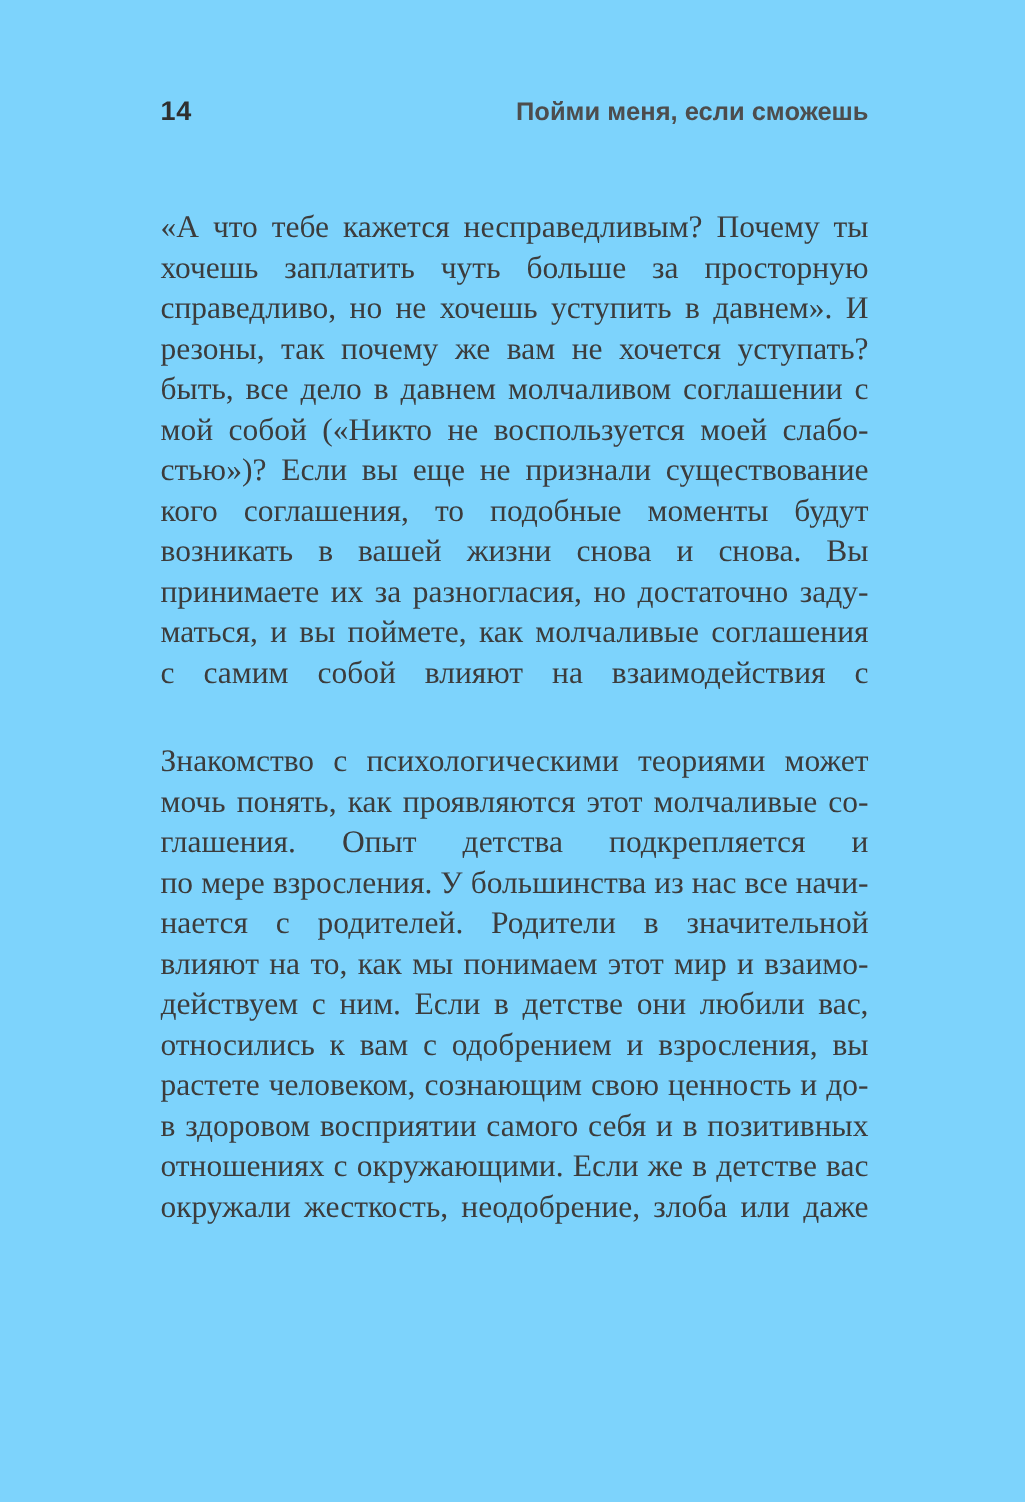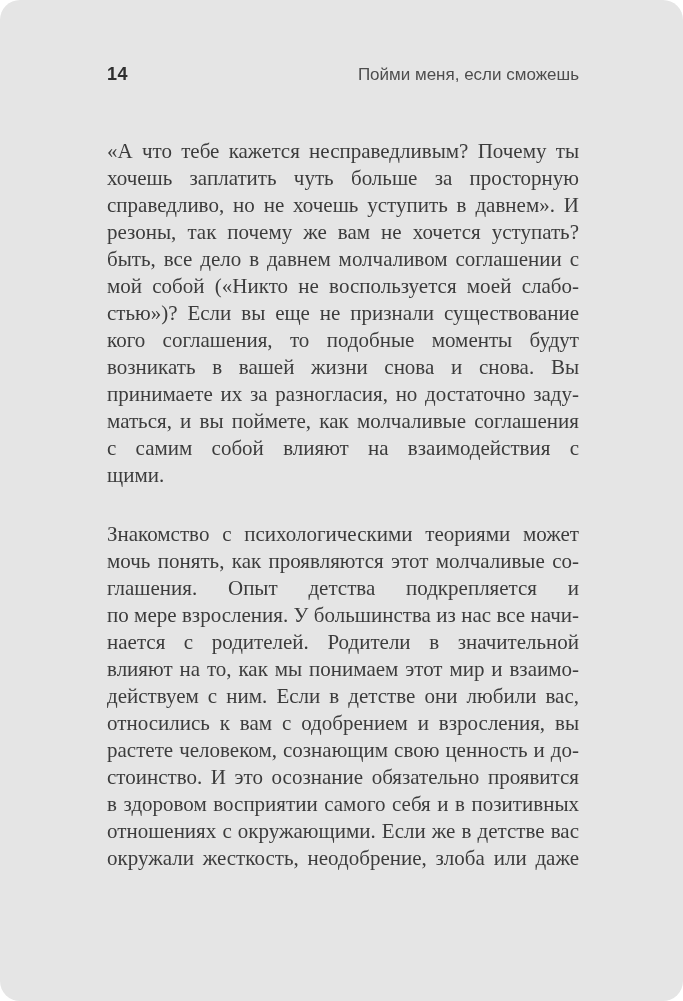--- a/index.html
+++ b/index.html
@@ -9,41 +9,40 @@
   }
   body {
     width: 683px;
     height: 1001px;
     overflow: hidden;
     position: relative;
   }
   .page {
     position: absolute;
     inset: 0;
-    background: #e5e5e5;
-    border-radius: 20px;
+    background: #7dd3fc;
   }
   .page-header {
     display: flex;
     justify-content: space-between;
     align-items: baseline;
     margin: 64px 104px 0 107px;
     height: 22px;
   }
   .folio {
     font-family: "Liberation Sans", sans-serif;
     font-size: 18px;
     font-weight: 700;
     color: #2f2f2f;
     letter-spacing: 0.5px;
   }
   .running-title {
     font-family: "Liberation Sans", sans-serif;
     font-size: 17px;
-    font-weight: 400;
+    font-weight: 700;
     color: #4d4d4d;
   }
   .body-text {
     margin: 52px 104px 0 107px;
     width: 472px;
     font-family: "Liberation Serif", "DejaVu Serif", serif;
     font-size: 21px;
     color: #3c3c3c;
   }
   .paragraph {
@@ -80,31 +79,29 @@
         <div class="line">справедливо, но не хочешь уступить в давнем». И это</div>
         <div class="line">резоны, так почему же вам не хочется уступать? Может</div>
         <div class="line">быть, все дело в давнем молчаливом соглашении с са-</div>
         <div class="line">мой собой («Никто не воспользуется моей слабо-</div>
         <div class="line">стью»)? Если вы еще не признали существование та-</div>
         <div class="line">кого соглашения, то подобные моменты будут</div>
         <div class="line">возникать в вашей жизни снова и снова. Вы ошибочно</div>
         <div class="line">принимаете их за разногласия, но достаточно заду-</div>
         <div class="line">маться, и вы поймете, как молчаливые соглашения</div>
         <div class="line">с самим собой влияют на взаимодействия с окружаю-</div>
-        <div class="line line-last-left">щими.</div>
       </div>
       <div class="paragraph">
         <div class="line">Знакомство с психологическими теориями может по-</div>
         <div class="line">мочь понять, как проявляются этот молчаливые со-</div>
         <div class="line">глашения. Опыт детства подкрепляется и усваивается</div>
         <div class="line">по мере взросления. У большинства из нас все начи-</div>
         <div class="line">нается с родителей. Родители в значительной степени</div>
         <div class="line">влияют на то, как мы понимаем этот мир и взаимо-</div>
         <div class="line">действуем с ним. Если в детстве они любили вас,</div>
         <div class="line">относились к вам с одобрением и взросления, вы</div>
         <div class="line">растете человеком, сознающим свою ценность и до-</div>
-        <div class="line">стоинство. И это осознание обязательно проявится</div>
         <div class="line">в здоровом восприятии самого себя и в позитивных</div>
         <div class="line">отношениях с окружающими. Если же в детстве вас</div>
         <div class="line">окружали жесткость, неодобрение, злоба или даже</div>
       </div>
     </div>
 </div>
 
 </body></html>

